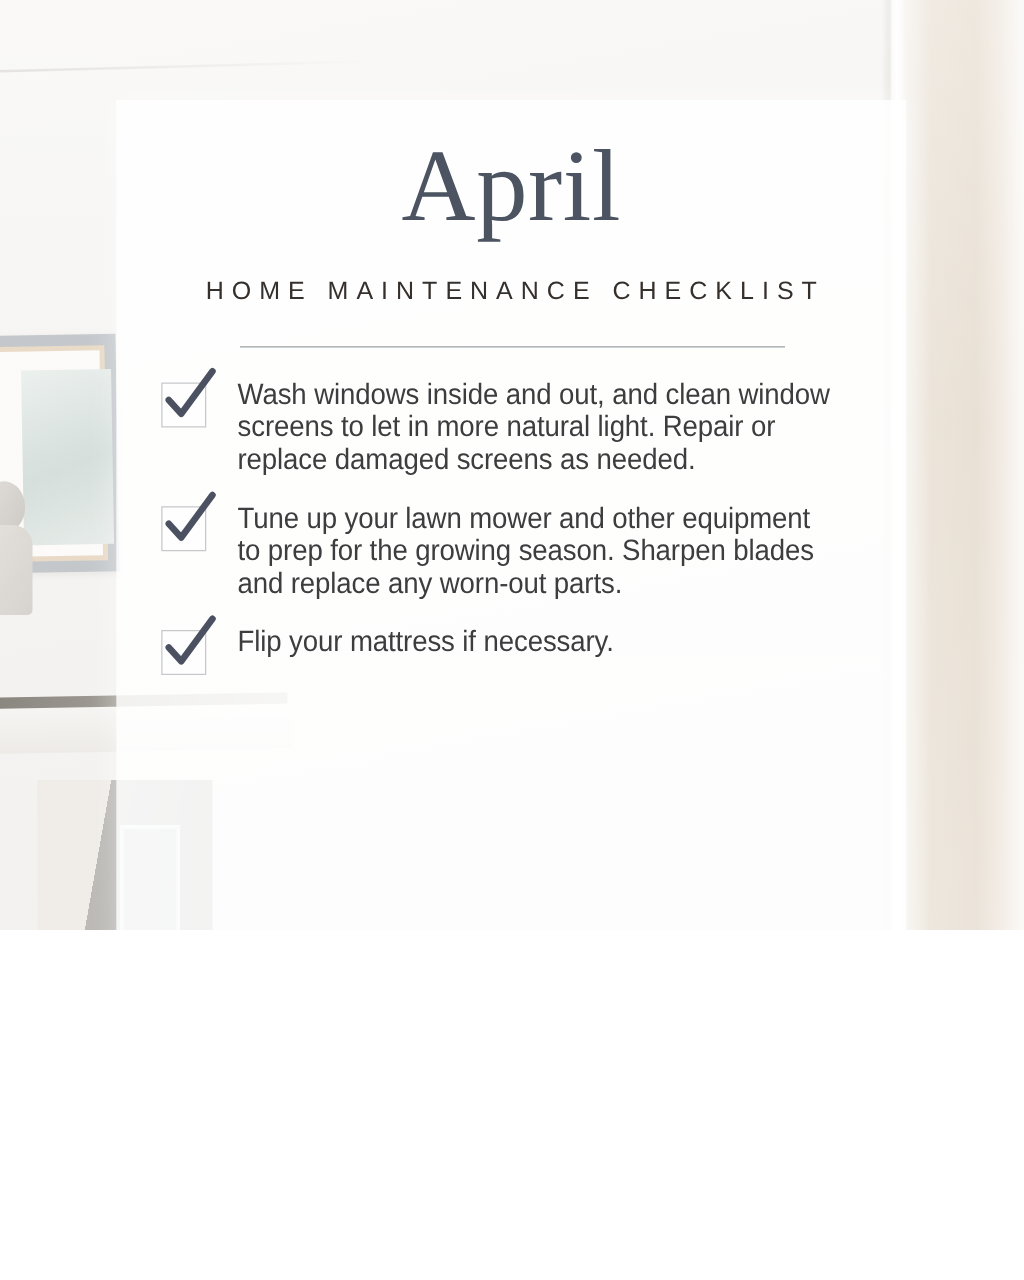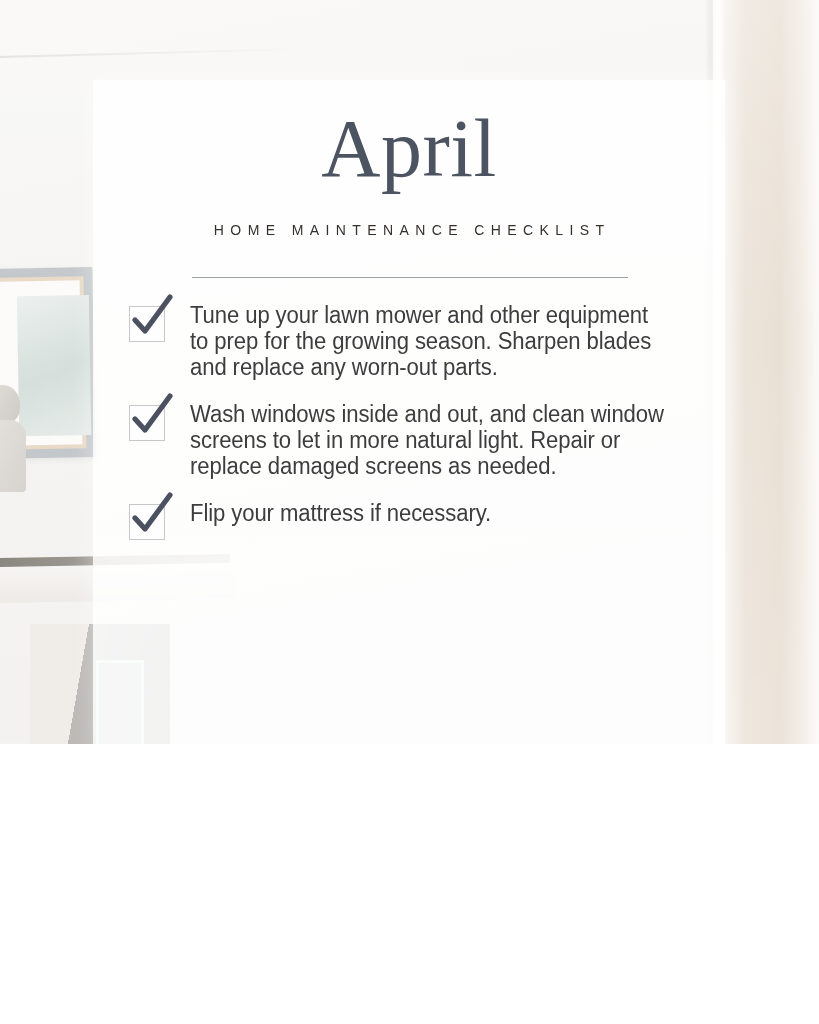--- a/index.html
+++ b/index.html
@@ -222,21 +222,21 @@
   }
 
   
   .subtitle {
     position: absolute;
     left: 0;
     right: 0;
     top: 142px;
     text-align: center;
     font-family: "Liberation Sans", sans-serif;
-    font-size: 14px;
+    font-size: 20px;
     font-weight: 400;
     color: #36302c;
     letter-spacing: 6.4px;
     text-indent: 6.4px;
   }
 
   
   .divider {
     position: absolute;
     left: 99px;
@@ -348,30 +348,30 @@
       <div class="divider"></div>
 
       <div class="list">
 
         <div class="item">
           <div class="checkbox">
             <svg viewBox="0 0 40 40" aria-hidden="true">
               <path d="M3 20 L13 31 L38 -3"></path>
             </svg>
           </div>
-          <div class="item-text">Tune up your lawn mower and other equipment to prep for the growing season. Sharpen blades and replace any worn-out parts.</div>
+          <div class="item-text">Wash windows inside and out, and clean window screens to let in more natural light. Repair or replace damaged screens as needed.</div>
         </div>
 
         <div class="item">
           <div class="checkbox">
             <svg viewBox="0 0 40 40" aria-hidden="true">
               <path d="M3 20 L13 31 L38 -3"></path>
             </svg>
           </div>
-          <div class="item-text">Wash windows inside and out, and clean window screens to let in more natural light. Repair or replace damaged screens as needed.</div>
+          <div class="item-text">Tune up your lawn mower and other equipment to prep for the growing season. Sharpen blades and replace any worn-out parts.</div>
         </div>
 
 
 
 
         <div class="item">
           <div class="checkbox">
             <svg viewBox="0 0 40 40" aria-hidden="true">
               <path d="M3 20 L13 31 L38 -3"></path>
             </svg>

